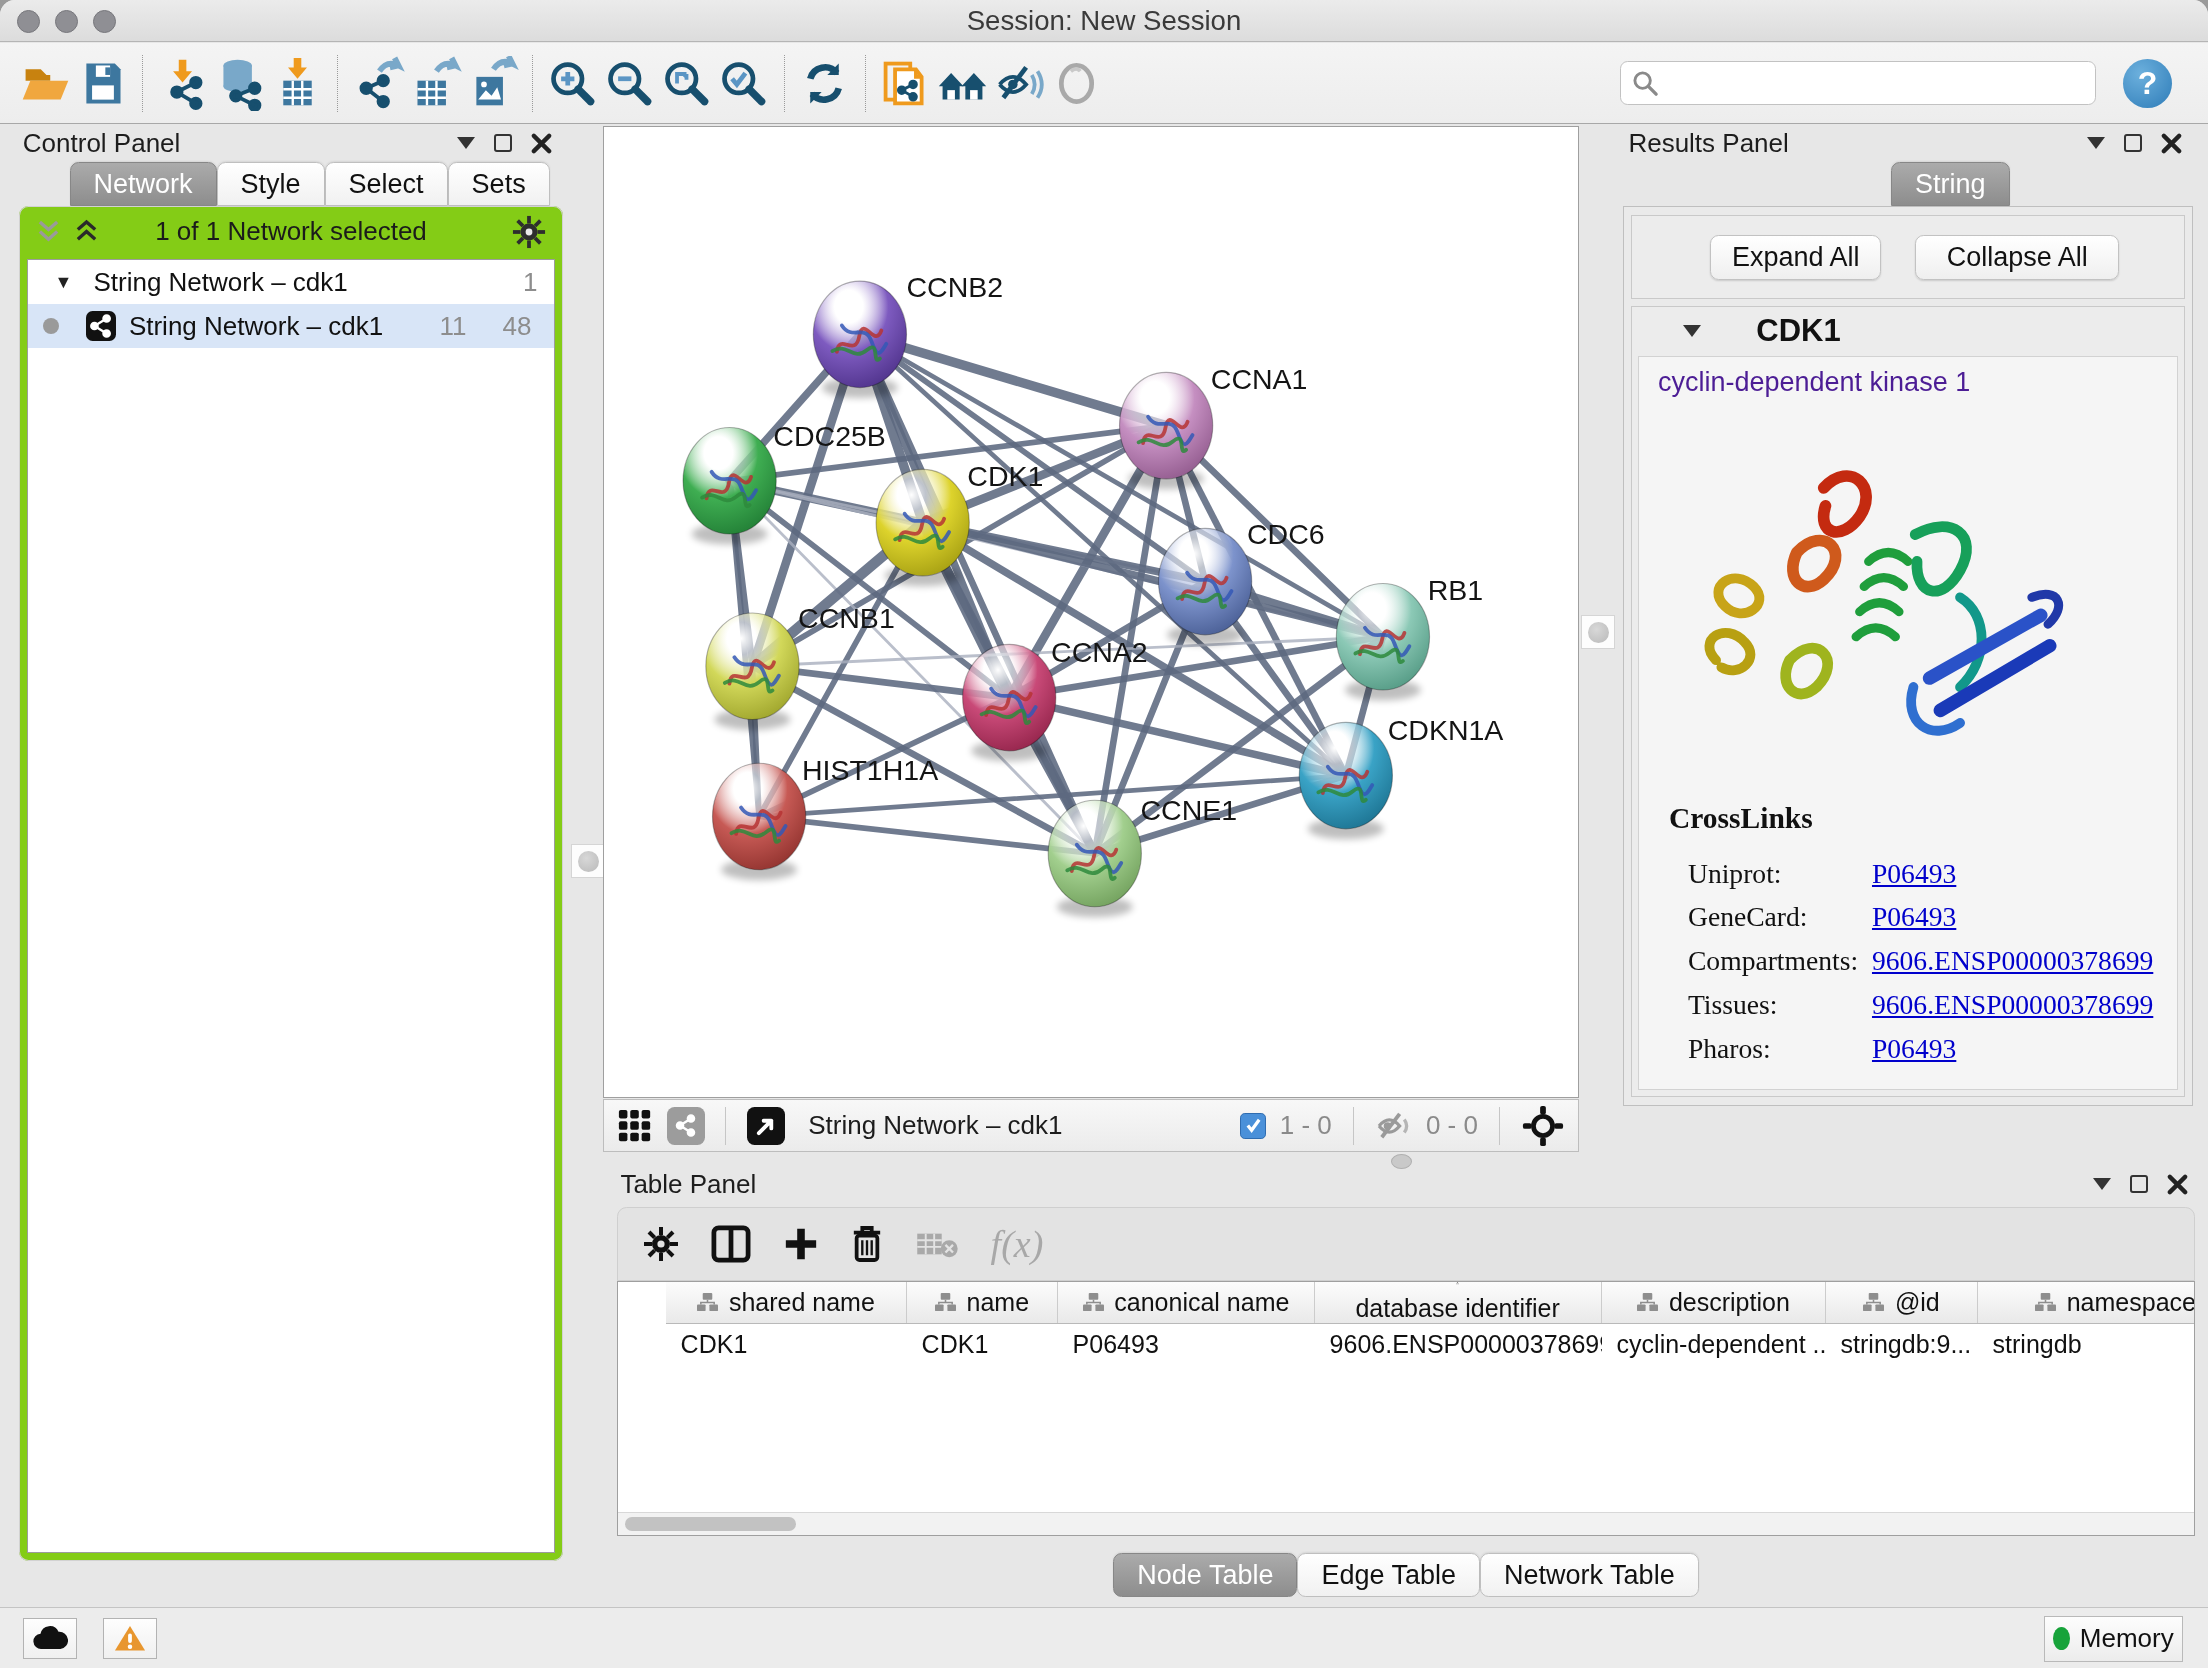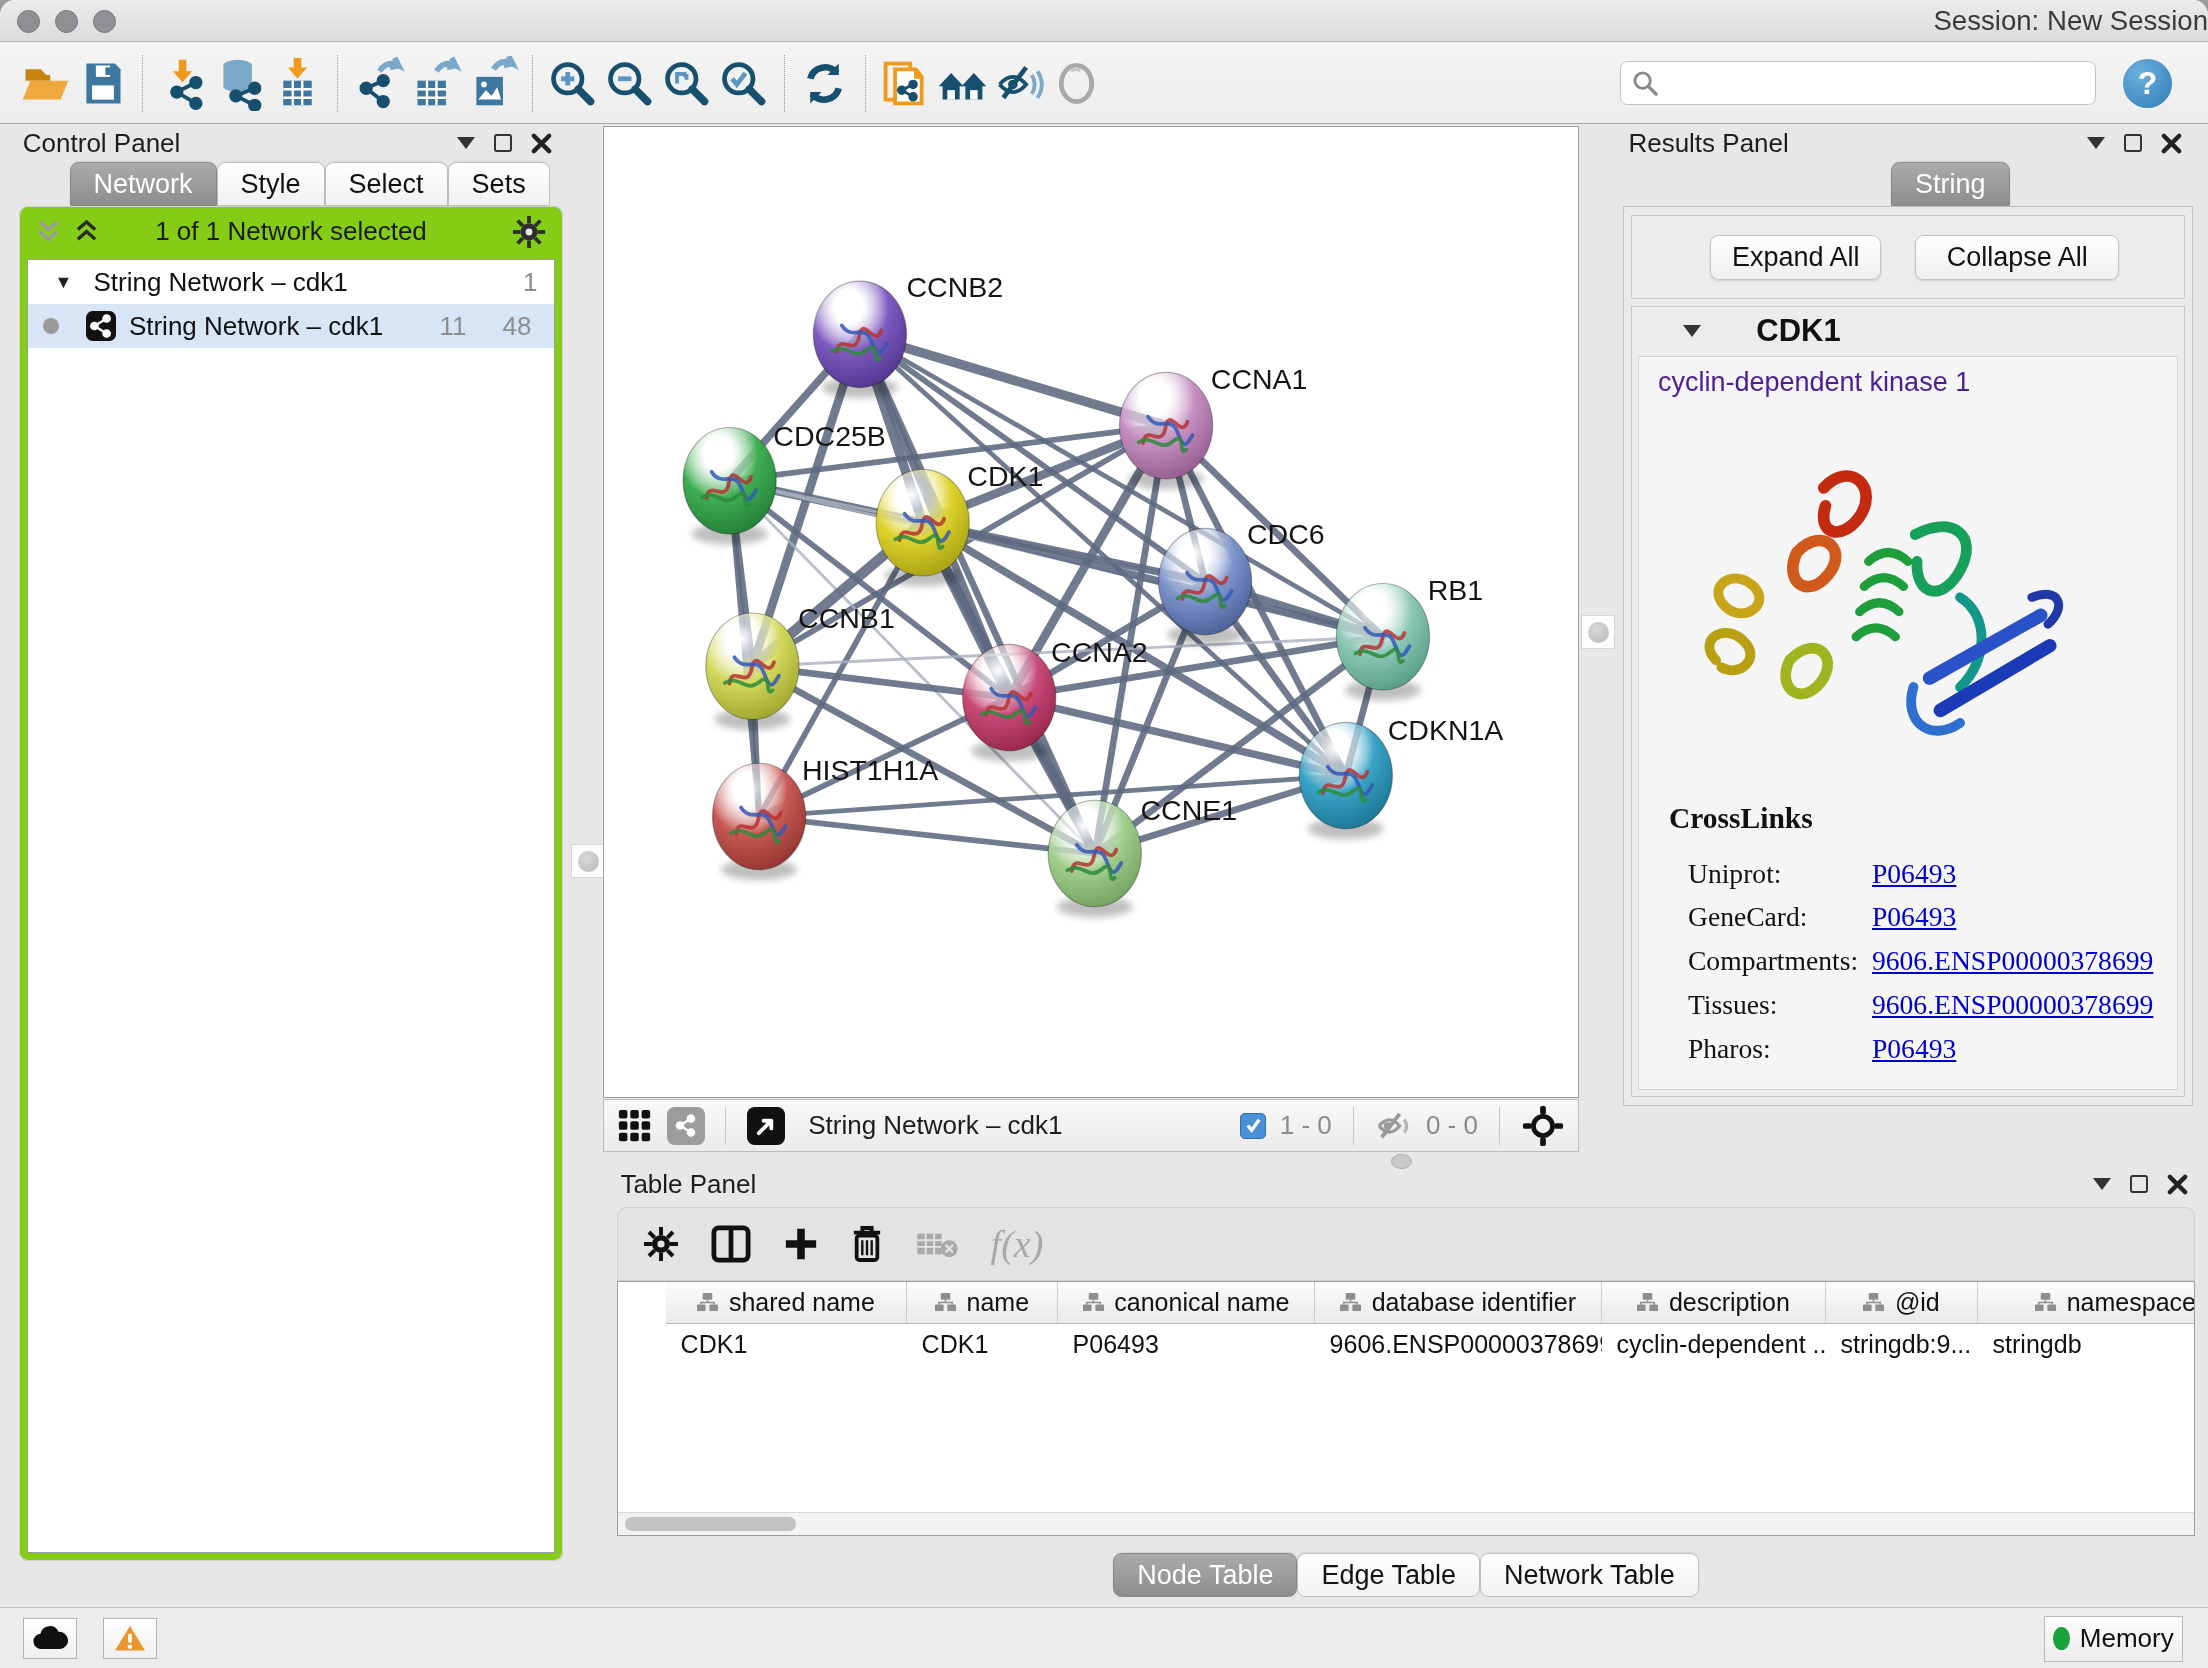--- a/index.html
+++ b/index.html
@@ -7,21 +7,21 @@
   body { font-family:"Liberation Sans", sans-serif; }
   .app { position:relative; width:2208px; height:1668px; background:#e7e7e7;
          border-radius:15px 15px 0 0; overflow:hidden; }
 
   
   .titlebar { position:absolute; left:0; top:0; width:100%; height:42px;
     background:linear-gradient(#ebebeb,#dcdcdc); border-bottom:1px solid #b5b5b5;
     display:flex; align-items:center; }
   .lights { position:absolute; left:17px; top:9.5px; display:flex; gap:15px; }
   .light { width:23px; height:23px; border-radius:50%; background:#8f8f94; border:1px solid #77777c; }
-  .win-title { width:100%; text-align:right; font-size:27.6px; color:#3a3a3a; }
+  .win-title { width:100%; text-align:center; font-size:27.6px; color:#3a3a3a; }
 
   
   .toolbar { position:absolute; left:0; top:43px; width:100%; height:81px;
     background:linear-gradient(#f4f4f4,#ededed); border-bottom:1px solid #a8a8a8;
     display:flex; align-items:center; padding:0 17px; }
   .tbtn { width:57px; height:61px; display:flex; align-items:center; justify-content:center; }
   .vsep { height:57px; border-left:1.9px dotted #9a9a9a; margin:0 11.4px; }
   .search { margin-left:auto; width:476px; height:44px; background:#fff; border:1.4px solid #c2c2c2;
     border-radius:7.6px; display:flex; align-items:center; padding:0 11.4px; gap:7.6px; }
   .search input { border:none; outline:none; flex:1; font-size:25px; font-family:inherit; background:transparent; }
@@ -758,21 +758,21 @@
             <svg width="23" height="21" viewBox="0 0 24 22">
               <g fill="#8e8e8e">
                 <rect x="7" y="1" width="10" height="7" rx="1"></rect>
                 <rect x="1" y="13" width="9" height="7" rx="1"></rect>
                 <rect x="14" y="13" width="9" height="7" rx="1"></rect>
                 <path d="M12 8 v3 M5 13 v-2 h14 v2" stroke="#8e8e8e" stroke-width="1.6" fill="none"></path>
               </g>
             </svg>
             <span>canonical name</span>
           </div>
-          <div class="th" style="width: 287px;">
+          <div class="th" style="width: 287px; flex-direction: column;">
             <svg width="23" height="21" viewBox="0 0 24 22">
               <g fill="#8e8e8e">
                 <rect x="7" y="1" width="10" height="7" rx="1"></rect>
                 <rect x="1" y="13" width="9" height="7" rx="1"></rect>
                 <rect x="14" y="13" width="9" height="7" rx="1"></rect>
                 <path d="M12 8 v3 M5 13 v-2 h14 v2" stroke="#8e8e8e" stroke-width="1.6" fill="none"></path>
               </g>
             </svg>
             <span>database identifier</span>
           </div>

